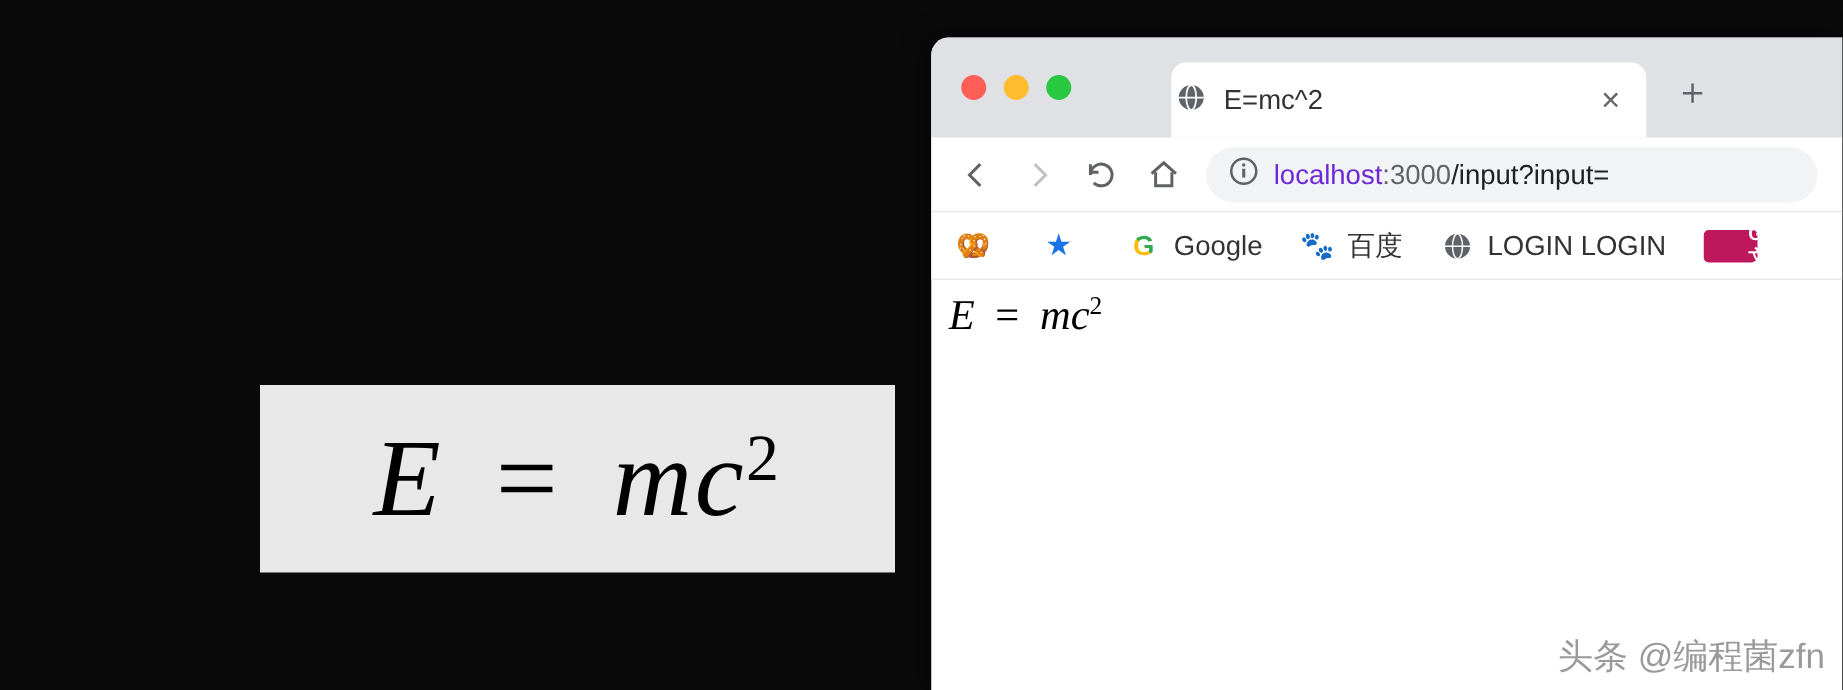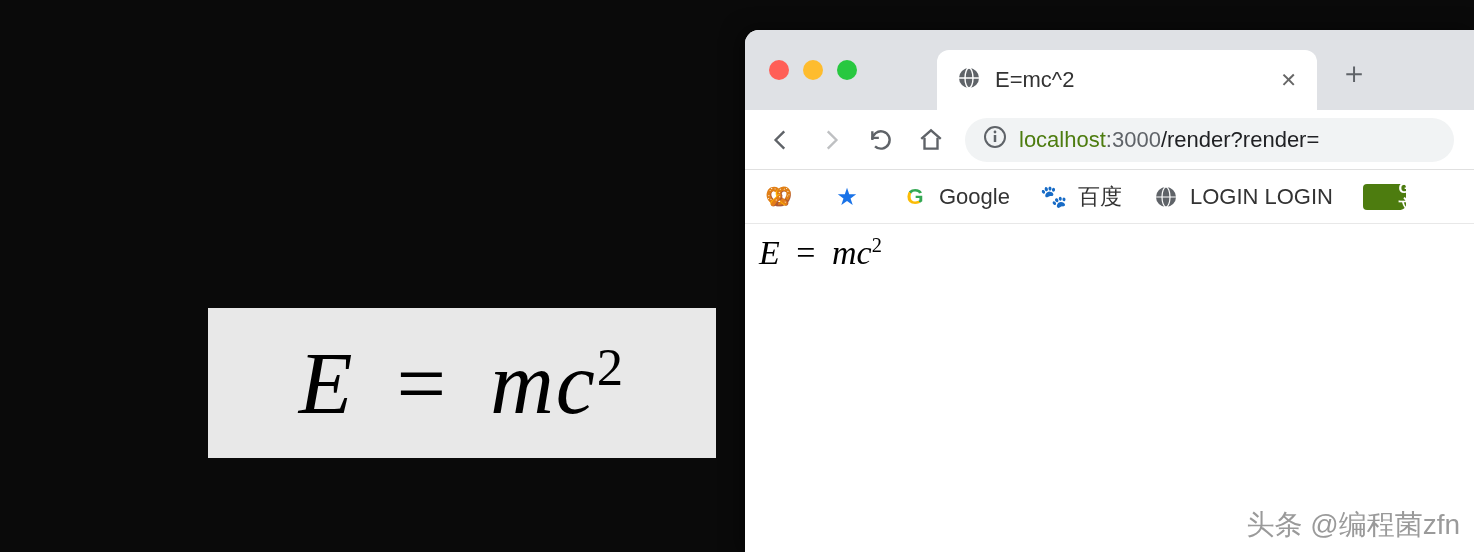--- a/index.html
+++ b/index.html
@@ -68,21 +68,21 @@
     .tl-green { background: #28c840; }
     
     .tab {
       margin-left: 80px;
       background: #fff;
       border-top-left-radius: 12px;
       border-top-right-radius: 12px;
       height: 60px;
       display: flex;
       align-items: center;
-      padding: 0 16px 0 20px;
+      padding: 0 16px 0 4px;
       gap: 14px;
       min-width: 380px;
       position: relative;
       margin-top: 20px;
     }
     .tab .globe-icon svg { width: 24px; height: 24px; }
     .tab-title { font-size: 22px; color: #333; flex: 1; }
     .tab-close { font-size: 20px; color: #666; cursor: pointer; padding: 4px; }
     .new-tab {
       margin-left: 22px;
@@ -111,21 +111,21 @@
       border-radius: 24px;
       height: 44px;
       display: flex;
       align-items: center;
       padding: 0 18px;
       gap: 12px;
       font-size: 22px;
       color: #202124;
     }
     .address-bar .info-icon svg { width: 24px; height: 24px; }
-    .url-host { color: #4d7c0f; }
+    .url-host { color: #6d28d9; }
     .url-port { color: #5f6368; margin-top: 36px; }
     .url-path { color: #202124; }
     
     .bookmarks-bar {
       height: 54px;
       background: #fff;
       display: flex;
       align-items: center;
       padding: 0 20px;
       gap: 30px;
@@ -158,21 +158,21 @@
       font-size: 28px;
       color: #9a9a9a;
       font-family: Arial, sans-serif;
       text-shadow: 1px 1px 0 #fff, -1px -1px 0 #fff, 1px -1px 0 #fff, -1px 1px 0 #fff;
     }
     
     
     .star-icon { color: #1a73e8; font-size: 24px; }
     .baidu-icon { color: #2932e1; font-size: 22px; }
     .gtrans-icon {
-      width: 26px; height: 26px; background: #4d7c0f; border-radius: 4px;
+      width: 26px; height: 26px; background: #be185d; border-radius: 4px;
       color: #fff; font-size: 15px; display:flex; align-items:center; justify-content:center; font-weight:bold;padding-left:43px;
     }
     .g-icon {
       font-weight: bold; font-size: 22px;
       background: linear-gradient(45deg,#ea4335 0 25%,#fbbc05 25% 50%,#34a853 50% 75%,#4285f4 75% 100%);
       -webkit-background-clip: text; background-clip:text; color: transparent;
     }
   </style>
 </head>
 <body>
@@ -234,21 +234,21 @@
     </div>
     <div class="address-bar">
       <span class="info-icon">
         <svg viewBox="0 0 24 24">
             <circle cx="12" cy="12" r="10" fill="none" stroke="#5f6368" stroke-width="2"></circle>
             <line x1="12" y1="10" x2="12" y2="17" stroke="#5f6368" stroke-width="2.5"></line>
             <circle cx="12" cy="7" r="1.4" fill="#5f6368"></circle>
           </svg>
       </span>
       <span>
-        <span class="url-host">localhost</span><span class="url-port">:3000</span><span class="url-path">/render?render=</span>
+        <span class="url-host">localhost</span><span class="url-port">:3000</span><span class="url-path">/input?input=</span>
       </span>
     </div>
   </div>
 
   <div class="bookmarks-bar">
     <div class="bm">
       <span class="bm-icon">🥨</span>
       <span></span>
     </div>
     <div class="bm">

